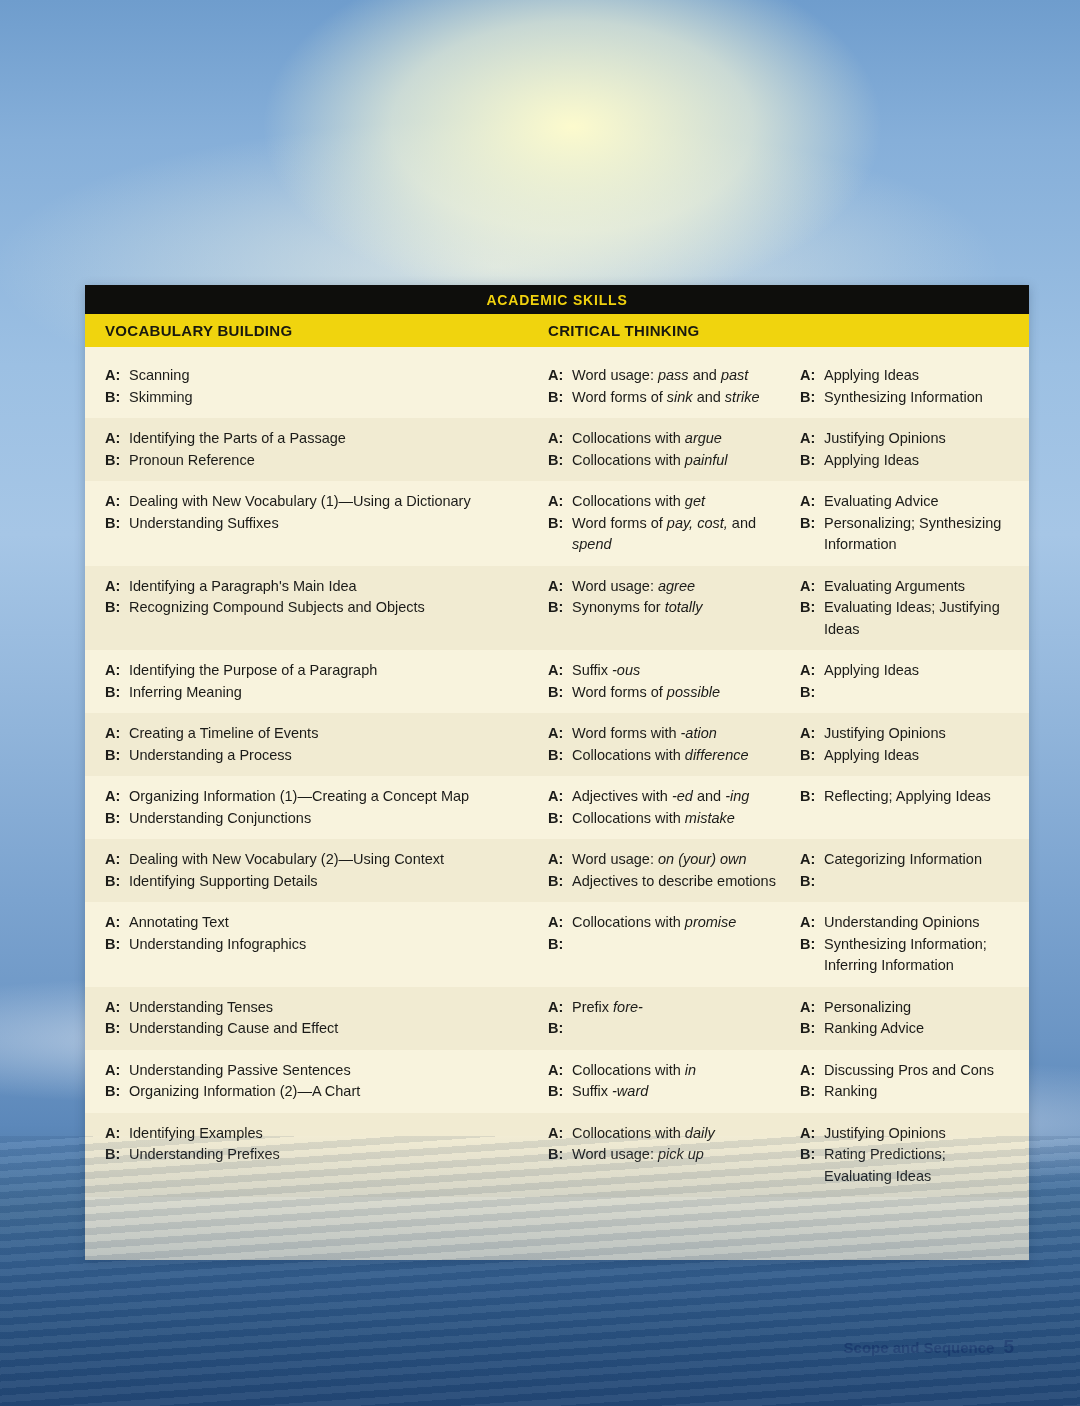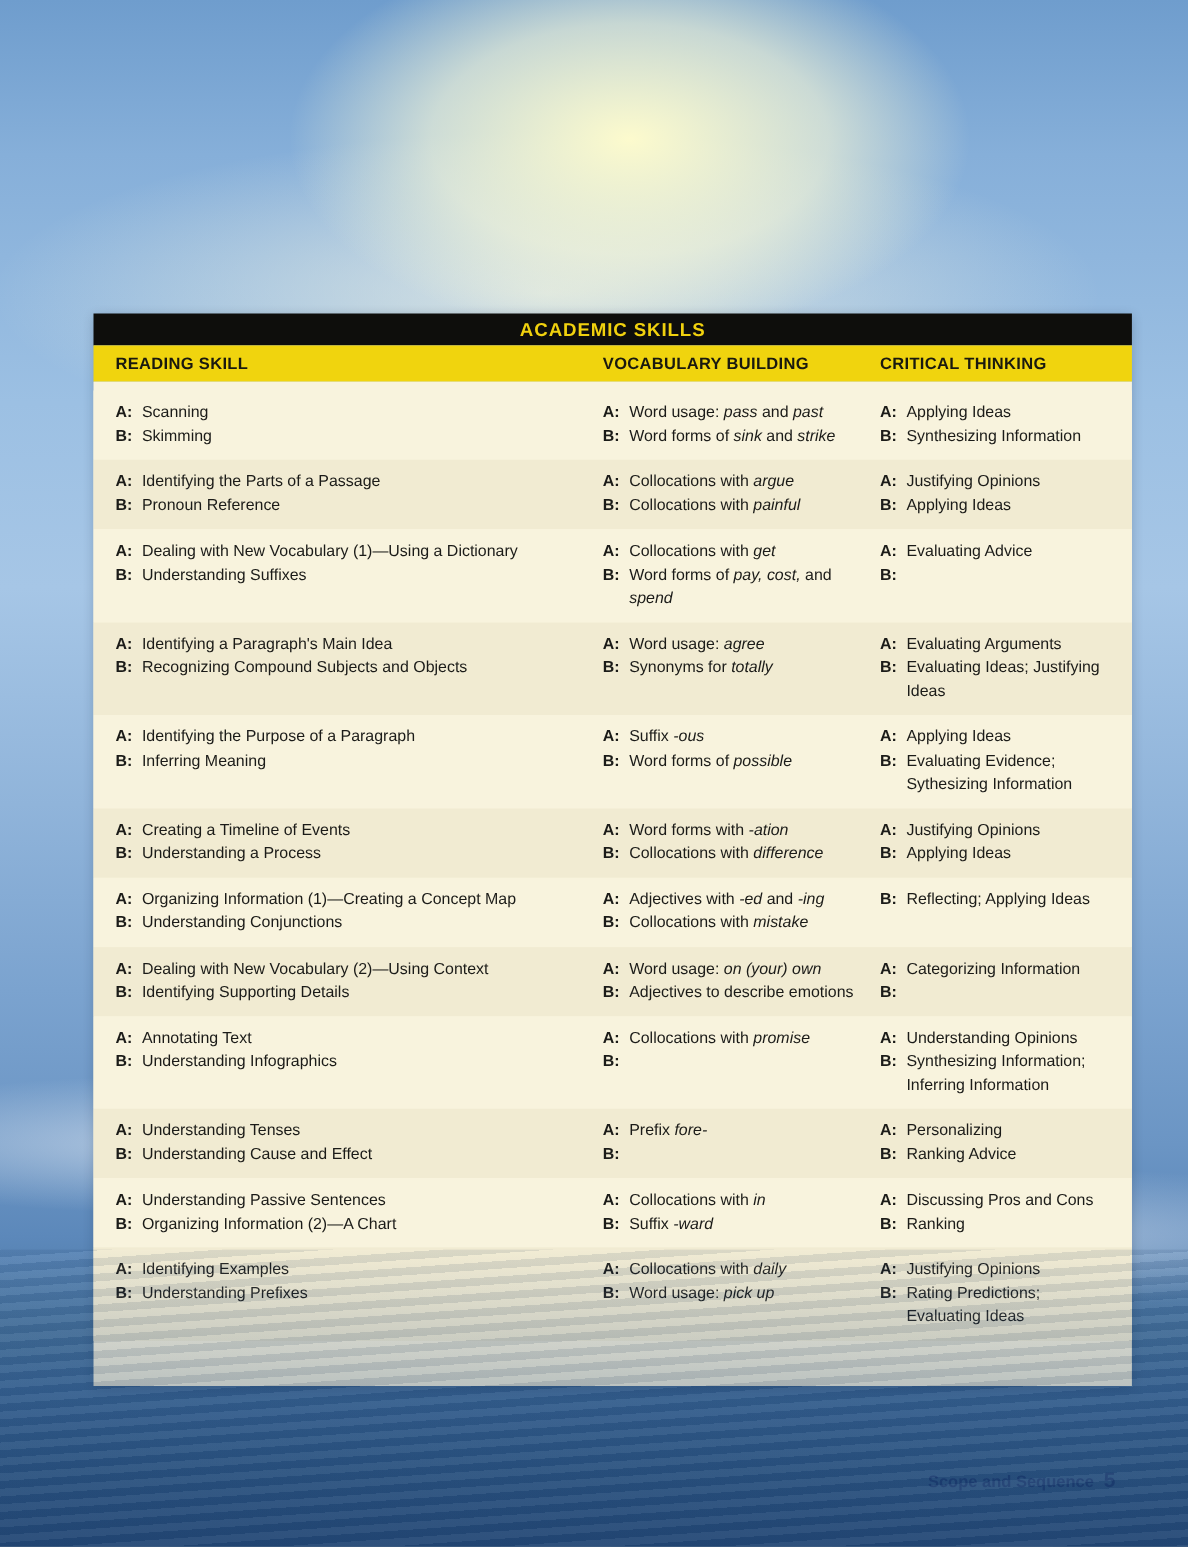--- a/index.html
+++ b/index.html
@@ -43,21 +43,21 @@
 
   .title-bar {
     height: 29px;
     background: var(--title-bar-bg, #0e0e0c);
     display: flex;
     align-items: center;
     justify-content: center;
   }
   .title-bar span {
     color: var(--title-text, #f0d10e);
-    font-size: 17px;
+    font-size: 14px;
     font-weight: bold;
     letter-spacing: 0.8px;
   }
 
   .header-bar {
     height: 33px;
     background: var(--header-bar-bg, #f0d40e);
     display: grid;
     grid-template-columns: 443px 252px 1fr;
     align-items: center;
@@ -126,21 +126,20 @@
 </head>
 <body>
 
 <div class="page">
 
   <div class="table-card">
     <div class="title-bar">
       <span>ACADEMIC SKILLS</span>
     </div>
     <div class="header-bar">
-      <span class="col">READING SKILL</span>
       <span class="col">VOCABULARY BUILDING</span>
       <span class="col">CRITICAL THINKING</span>
     </div>
     <div class="table-body" id="table-body">
         <div class="row">
           <div class="cell">
             <div class="item">
               <span class="lab">A:</span>
               <span class="txt"><span>Scanning</span></span>
             </div>
@@ -223,20 +222,21 @@
               <span class="txt"><span>Word forms of </span><em>pay, cost,</em><span> and </span><em>spend</em></span>
             </div>
           </div>
           <div class="cell">
             <div class="item">
               <span class="lab">A:</span>
               <span class="txt"><span>Evaluating Advice</span></span>
             </div>
             <div class="item">
               <span class="lab">B:</span>
+              <span class="txt"><span>Personalizing; Synthesizing Information</span></span>
             </div>
           </div>
         </div>
         <div class="row alt">
           <div class="cell">
             <div class="item">
               <span class="lab">A:</span>
               <span class="txt"><span>Identifying a Paragraph's Main Idea</span></span>
             </div>
             <div class="item">
@@ -286,21 +286,20 @@
               <span class="txt"><span>Word forms of </span><em>possible</em></span>
             </div>
           </div>
           <div class="cell">
             <div class="item">
               <span class="lab">A:</span>
               <span class="txt"><span>Applying Ideas</span></span>
             </div>
             <div class="item">
               <span class="lab">B:</span>
-              <span class="txt"><span>Evaluating Evidence; Sythesizing Information</span></span>
             </div>
           </div>
         </div>
         <div class="row alt">
           <div class="cell">
             <div class="item">
               <span class="lab">A:</span>
               <span class="txt"><span>Creating a Timeline of Events</span></span>
             </div>
             <div class="item">

